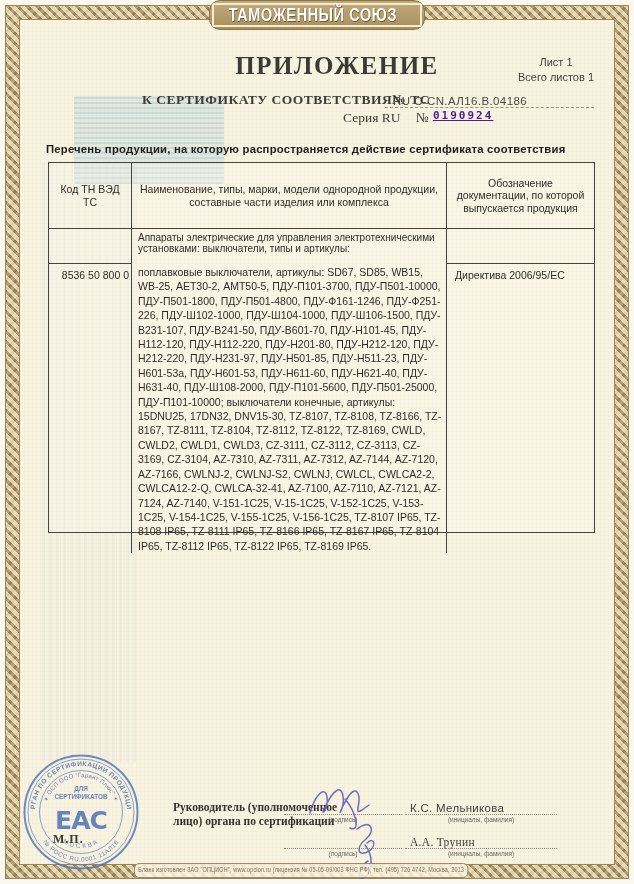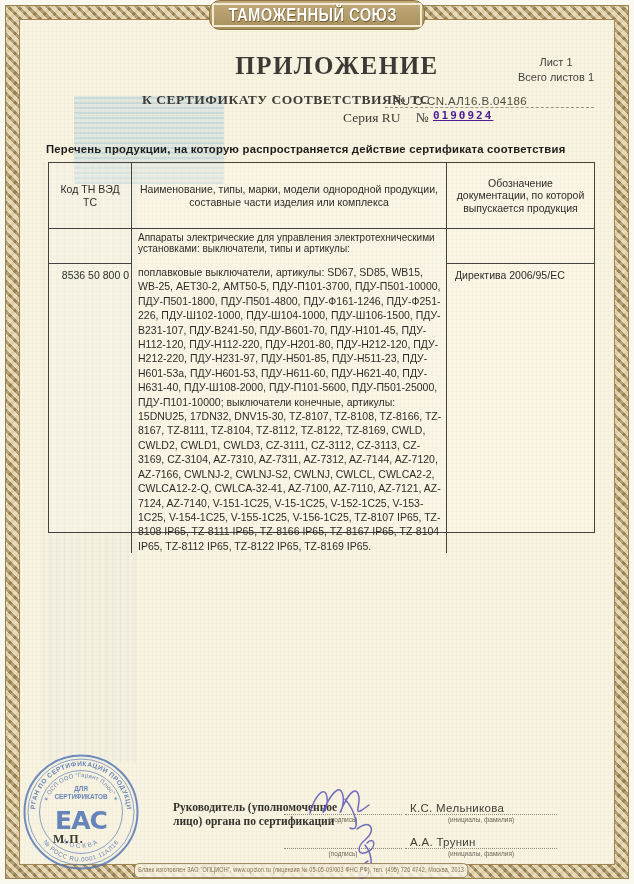--- a/index.html
+++ b/index.html
@@ -103,21 +103,21 @@
   .rule1{left:284px;top:814px;width:118px;}
   .rule2{left:284px;top:848px;width:118px;}
   .rule1n{left:405px;top:814px;width:152px;}
   .rule2n{left:405px;top:848px;width:152px;}
   .tiny{position:absolute;font-size:6.5px;color:#6c685c;text-align:center;}
   .cap1{left:284px;top:816px;width:118px;}
   .cap2{left:284px;top:850px;width:118px;}
   .cap1n{left:405px;top:816px;width:152px;}
   .cap2n{left:405px;top:850px;width:152px;}
   .sig-name{position:absolute;left:410px;font-size:11.5px;color:#403e38;letter-spacing:.3px;}
-  .name1{top:802px;} .name2{top:836px;}
+  .name1{top:802px;} .name2{top:836px;font-family:Liberation Serif, serif;}
   .mp{position:absolute;left:53px;top:808px;font-family:"Liberation Serif",serif;
       font-weight:700;font-size:12px;color:#3a3832;letter-spacing:1px;margin-top:24px;}
   .stamp{position:absolute;left:21px;top:752px;width:120px;height:120px;}
   .ink{position:absolute;left:0;top:0;width:634px;height:884px;pointer-events:none;}
   .imprint{
     position:absolute;left:134px;top:863px;width:396px;height:13px;
     transform:scaleX(.84);transform-origin:0 50%;
     border:1px solid #93835c;border-radius:6px;background:rgba(250,244,228,.85);
     font-size:6.5px;line-height:12px;text-align:center;color:#7e6f4d;letter-spacing:.2px;
     white-space:nowrap;overflow:hidden;

